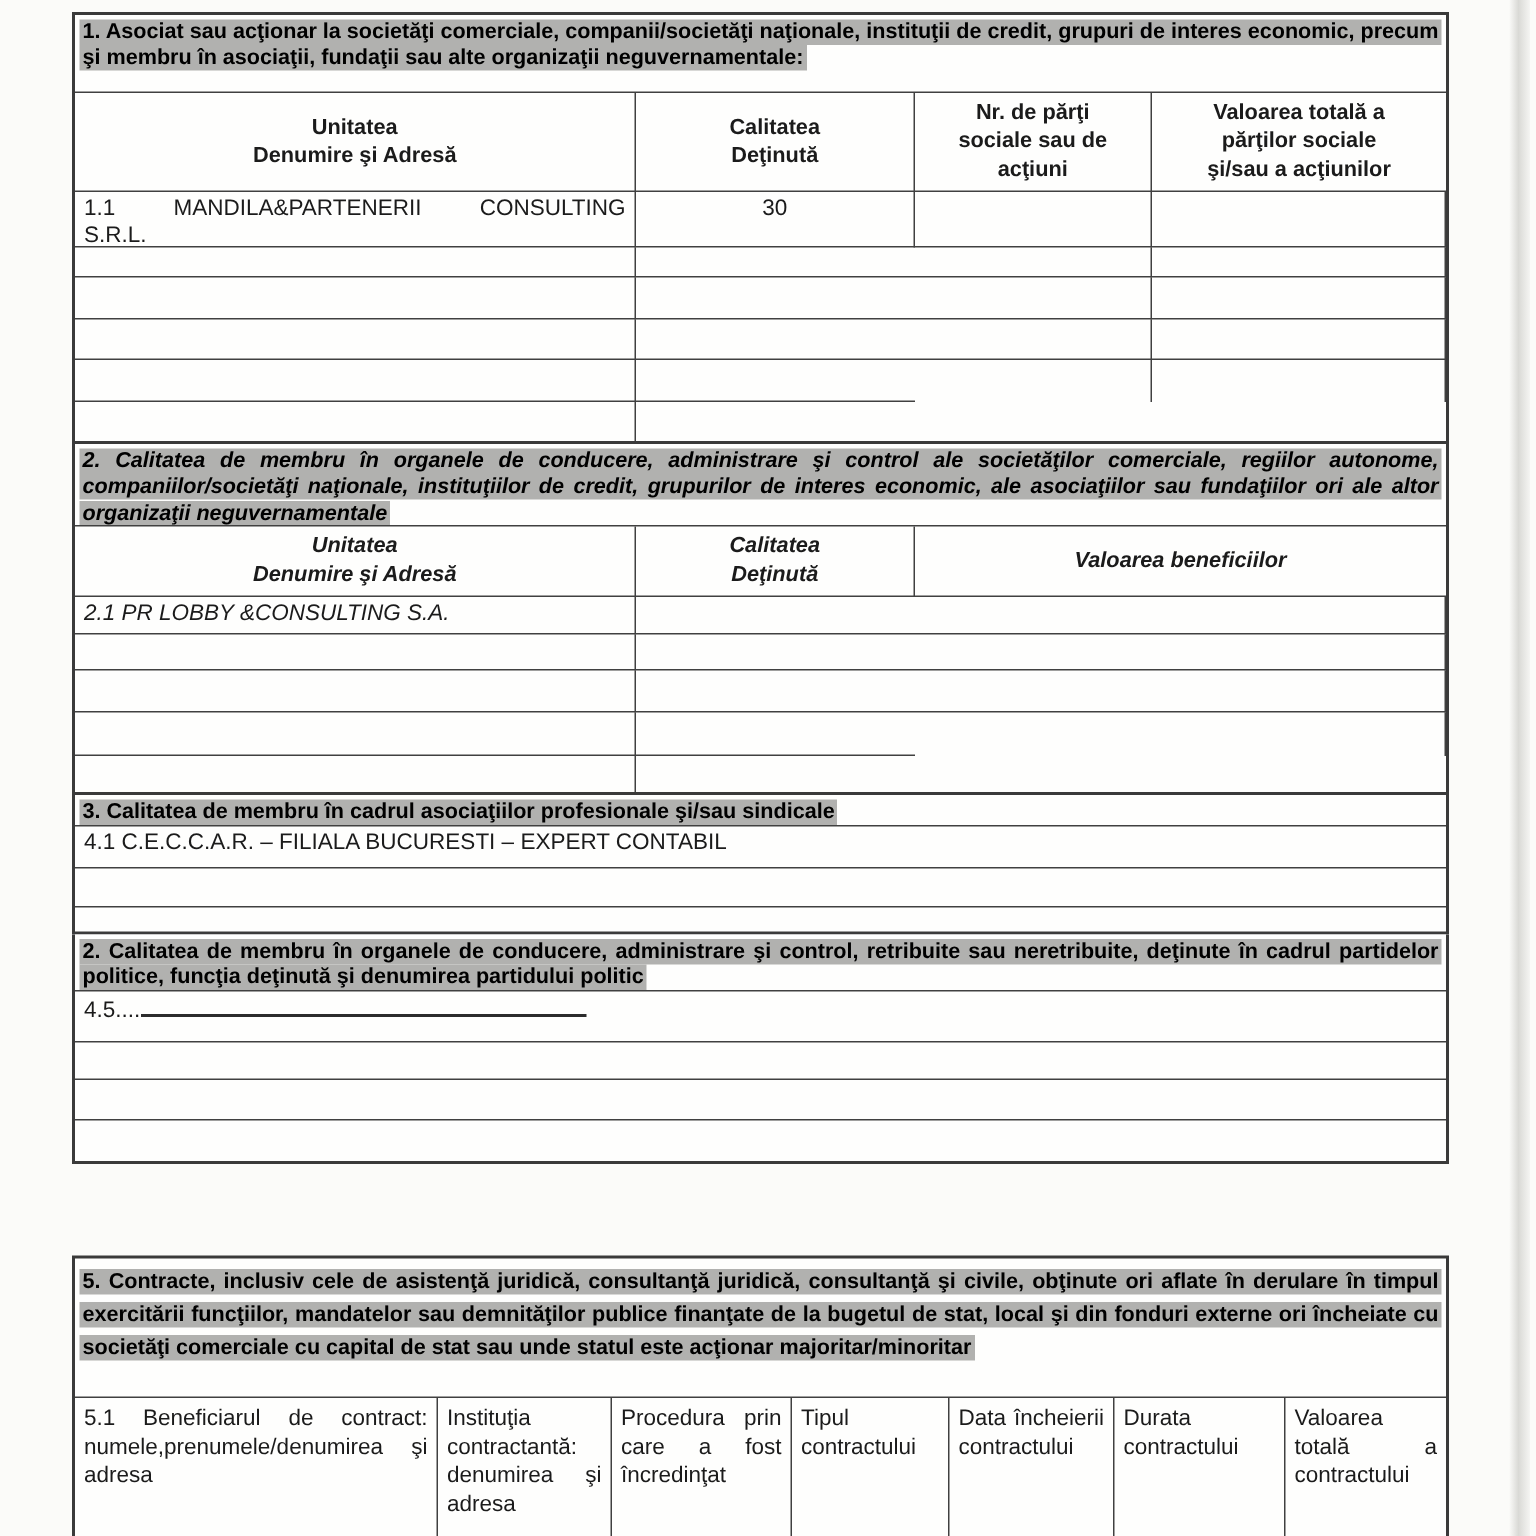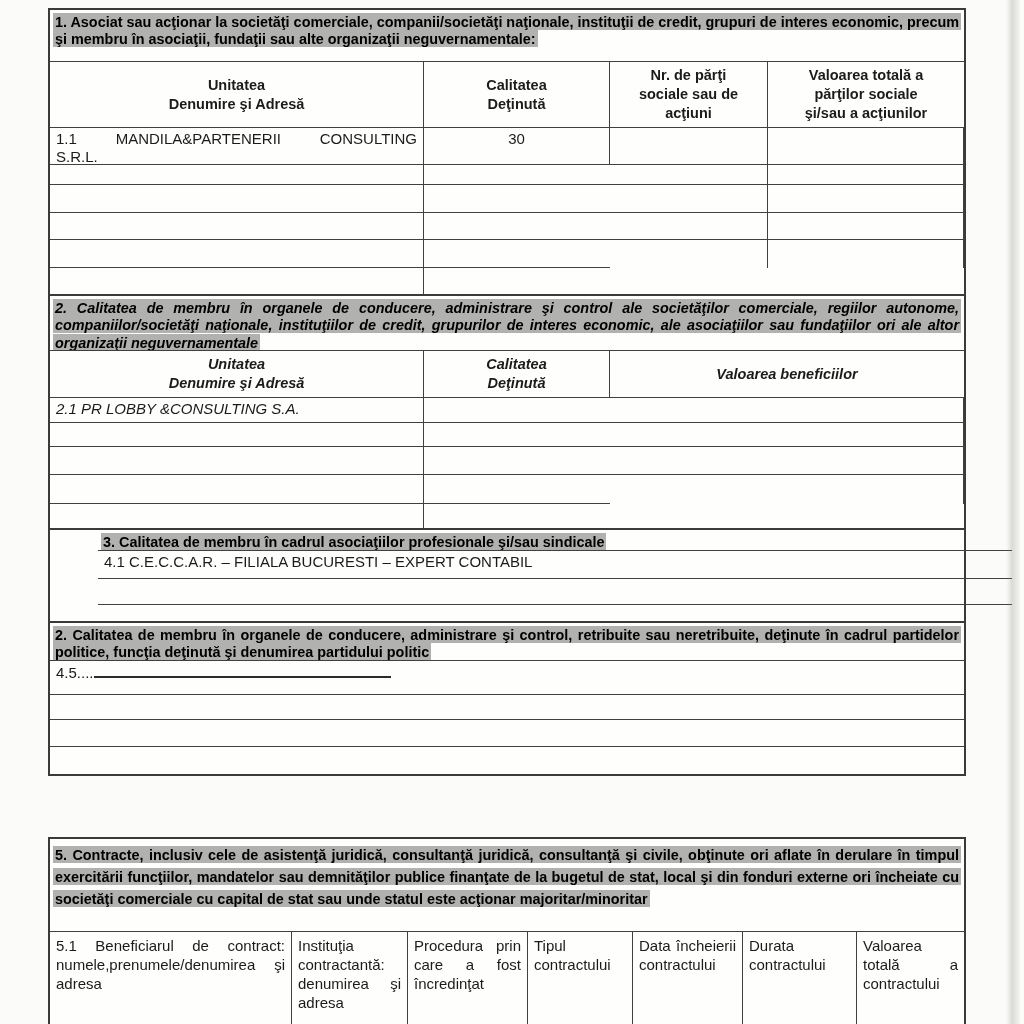--- a/index.html
+++ b/index.html
@@ -153,21 +153,21 @@
         <div class="cell"></div>
         <div class="cell lc"></div>
       <div class="cell"></div>
         <div class="cell"></div>
         <div class="cell lc"></div>
       <div class="cell lb"></div>
         <div class="cell lb"></div>
         <div class="cell lc lb"></div>
     </div>
 
-    <div class="tbl t3 joined" style="border-color: rgb(58, 58, 58); padding-left: 48px;">
+    <div class="tbl t3 joined" style="border-color: rgb(58, 58, 58);">
       <div class="cell lc ttl"><span class="hl" style="background: rgb(177, 177, 175);">3. Calitatea de membru în cadrul asociaţiilor profesionale şi/sau sindicale</span></div>
       <div class="cell lc">4.1 C.E.C.C.A.R. – FILIALA BUCURESTI – EXPERT CONTABIL</div>
       <div class="cell lc"></div>
       <div class="cell lc lb"></div>
     </div>
 
     <div class="tbl t4 joined" style="border-color: rgb(58, 58, 58);">
       <div class="cell lc ttl"><span class="hl" style="background: rgb(177, 177, 175);">2. Calitatea de membru în organele de conducere, administrare şi control, retribuite sau neretribuite, deţinute în cadrul partidelor politice, funcţia deţinută şi denumirea partidului politic</span></div>
       <div class="cell lc"><span>4.5....</span><span class="uline"></span></div>
       <div class="cell lc"></div>

